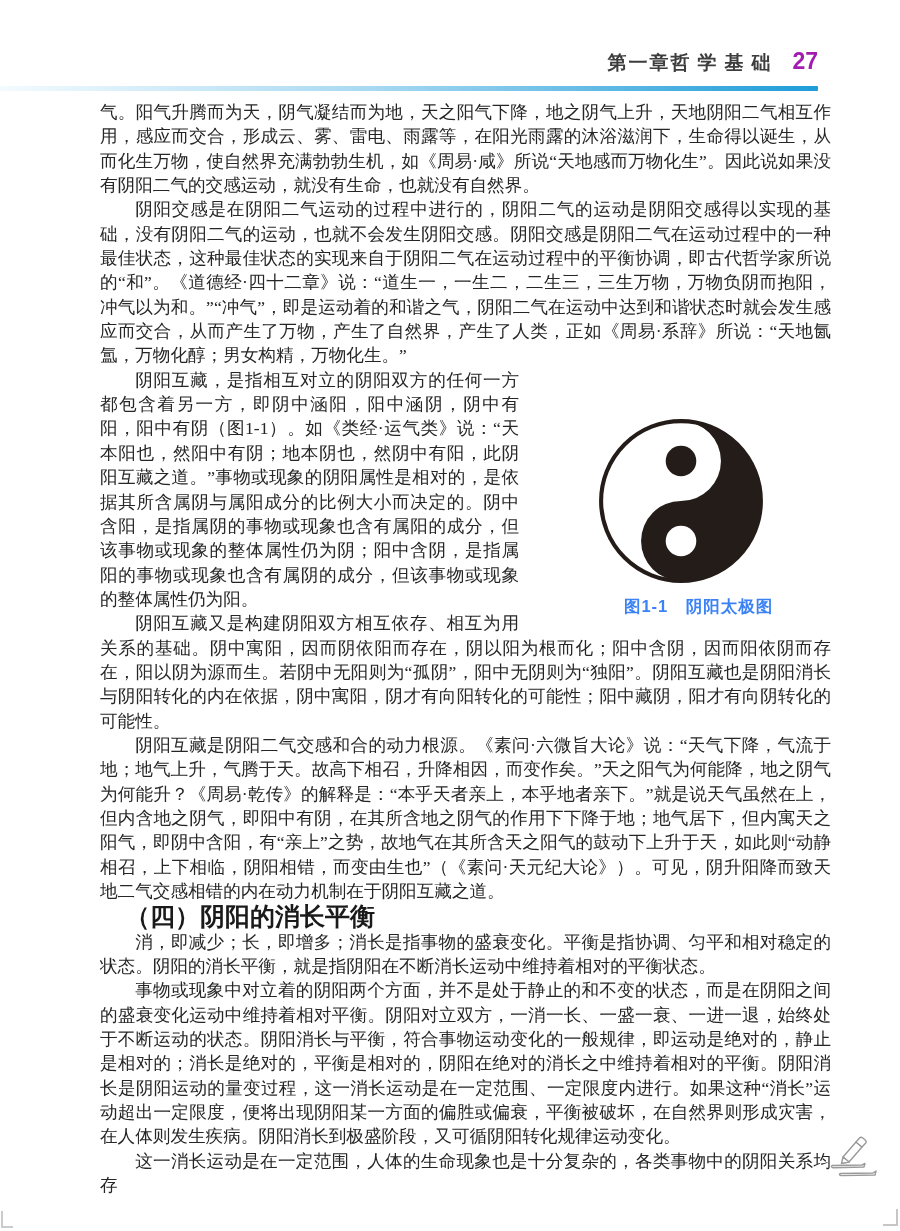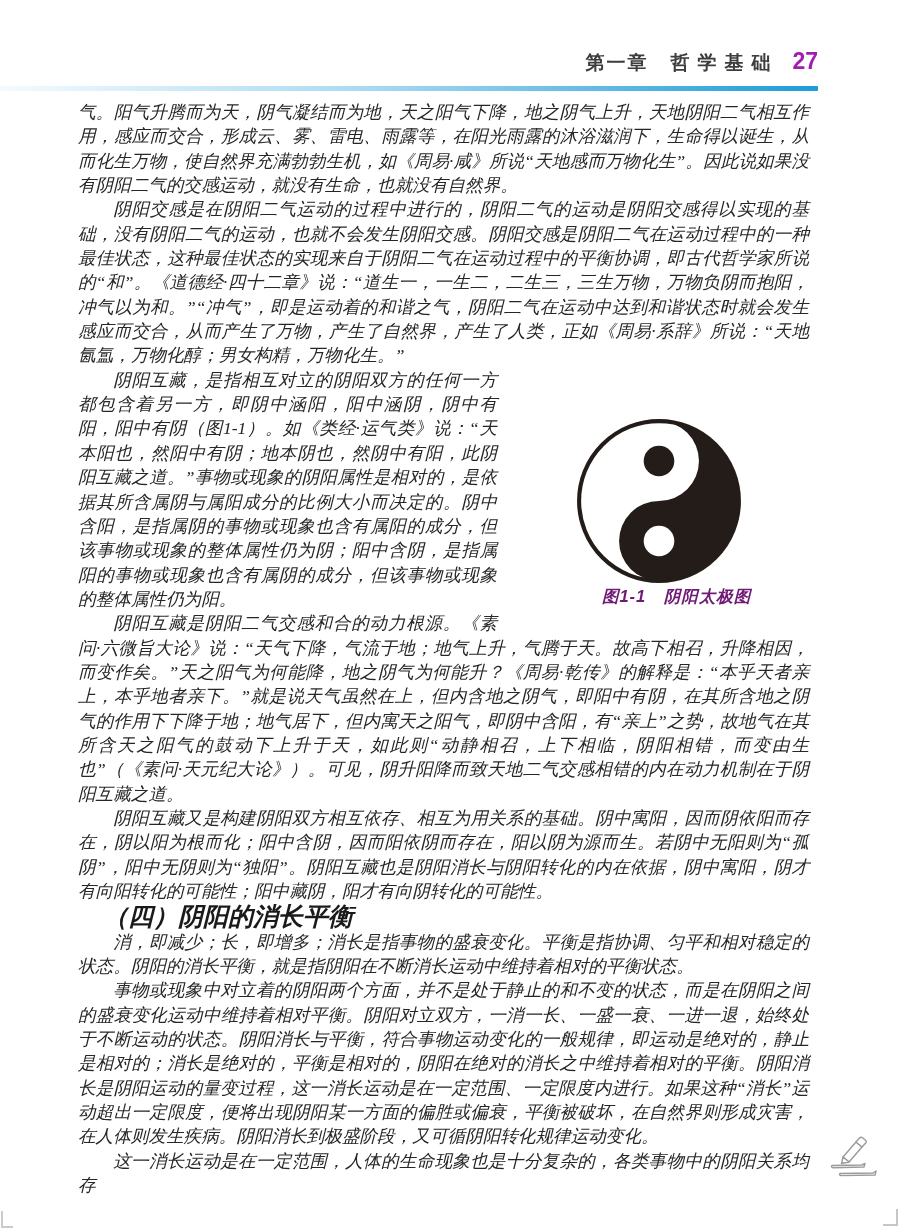--- a/index.html
+++ b/index.html
@@ -10,58 +10,57 @@
   }
   .page{position:absolute;inset:0;}
 
   
   .running-head{
     position:absolute;top:48px;left:0;width:818px;
     text-align:right;white-space:nowrap;
     font-family:"Liberation Sans","DejaVu Sans",sans-serif;
     color:#3d3d3d;font-size:19px;font-weight:600;
   }
-  .running-head .chapter{letter-spacing:2px;margin-right:22px;}
+  .running-head .chapter{letter-spacing:2px;margin-right:0;}
   .running-head .chapter-title{letter-spacing:8px;}
   .running-head .page-number{
     color:#a21caf;font-size:23px;font-weight:700;margin-left:14px;letter-spacing:0;
   }
   .head-rule{
     position:absolute;top:86px;left:0;width:818px;height:5px;
     background:linear-gradient(90deg,#f4fbfe 0%,#a8d9f2 45%,#1e9cd8 100%);
     border-radius:1px;
   }
 
   
   .content{
-    position:absolute;top:100px;left:78px;width:731px;
+    position:absolute;top:100px;left:100px;width:731px;
     font-size:17.6px;line-height:24.35px;text-align:justify;
     text-justify:inter-ideograph;
-    font-style:italic;
   }
   .content p{margin:0;padding:0;}
   .para{text-indent:2em;}
   .para-continue{text-indent:0;}
 
   .section-heading{
     font-family:"Liberation Sans","DejaVu Sans",sans-serif;
     font-weight:700;font-size:25px;color:#1a1a1a;
     text-indent:1em;margin:1px 0;line-height:24.35px;
   }
 
   
   .taiji-figure{
     float:right;width:300px;margin:48px 0 6px 12px;
     text-align:center;
   }
   .taiji-svg{display:block;margin:0 auto;width:170px;height:170px;}
   .fig-caption{
     font-family:"Liberation Sans","DejaVu Sans",sans-serif;
-    color:#701a75;font-weight:700;font-size:16.5px;
-    line-height:20px;letter-spacing:1px;
+    color:#3b82f6;font-weight:700;font-size:16.5px;
+    margin-top:10px;line-height:20px;letter-spacing:1px;
   }
   .fig-subcaption{
     font-size:15.5px;color:#2a2a2a;margin-top:5px;line-height:19px;
     white-space:nowrap;
   }
 
   
   .pencil-wrap{position:absolute;left:820px;top:1130px;width:62px;height:50px;}
 
   
@@ -91,22 +90,22 @@
           <circle cx="50" cy="50" r="47" fill="#ffffff" stroke="#241c19" stroke-width="2.4"></circle>
           <path d="M50,3 A47,47 0 0 1 50,97 A23.5,23.5 0 0 1 50,50 A23.5,23.5 0 0 0 50,3 Z" fill="#241c19"></path>
           <circle cx="50" cy="26.5" r="9" fill="#241c19"></circle>
           <circle cx="50" cy="73.5" r="9" fill="#ffffff"></circle>
         </svg>
         <span class="fig-caption" style="display:block">图1-1　阴阳太极图</span>
       </span>
       <span>阴阳互藏，是指相互对立的阴阳双方的任何一方都包含着另一方，即阴中涵阳，阳中涵阴，阴中有阳，阳中有阴（图1-1）。如《类经·运气类》说：“天本阳也，然阳中有阴；地本阴也，然阴中有阳，此阴阳互藏之道。”事物或现象的阴阳属性是相对的，是依据其所含属阴与属阳成分的比例大小而决定的。阴中含阳，是指属阴的事物或现象也含有属阳的成分，但该事物或现象的整体属性仍为阴；阳中含阴，是指属阳的事物或现象也含有属阴的成分，但该事物或现象的整体属性仍为阳。</span>
     </p>
 
+    <p class="para">阴阳互藏又是构建阴阳双方相互依存、相互为用关系的基础。阴中寓阳，因而阴依阳而存在，阴以阳为根而化；阳中含阴，因而阳依阴而存在，阳以阴为源而生。若阴中无阳则为“孤阴”，阳中无阴则为“独阳”。阴阳互藏也是阴阳消长与阴阳转化的内在依据，阴中寓阳，阴才有向阳转化的可能性；阳中藏阴，阳才有向阴转化的可能性。</p>
     <p class="para">阴阳互藏是阴阳二气交感和合的动力根源。《素问·六微旨大论》说：“天气下降，气流于地；地气上升，气腾于天。故高下相召，升降相因，而变作矣。”天之阳气为何能降，地之阴气为何能升？《周易·乾传》的解释是：“本乎天者亲上，本乎地者亲下。”就是说天气虽然在上，但内含地之阴气，即阳中有阴，在其所含地之阴气的作用下下降于地；地气居下，但内寓天之阳气，即阴中含阳，有“亲上”之势，故地气在其所含天之阳气的鼓动下上升于天，如此则“动静相召，上下相临，阴阳相错，而变由生也”（《素问·天元纪大论》）。可见，阴升阳降而致天地二气交感相错的内在动力机制在于阴阳互藏之道。</p>
-    <p class="para">阴阳互藏又是构建阴阳双方相互依存、相互为用关系的基础。阴中寓阳，因而阴依阳而存在，阴以阳为根而化；阳中含阴，因而阳依阴而存在，阳以阴为源而生。若阴中无阳则为“孤阴”，阳中无阴则为“独阳”。阴阳互藏也是阴阳消长与阴阳转化的内在依据，阴中寓阳，阴才有向阳转化的可能性；阳中藏阴，阳才有向阴转化的可能性。</p>
 
     <h3 class="section-heading">（四）阴阳的消长平衡</h3>
 
     <p class="para">消，即减少；长，即增多；消长是指事物的盛衰变化。平衡是指协调、匀平和相对稳定的状态。阴阳的消长平衡，就是指阴阳在不断消长运动中维持着相对的平衡状态。</p>
     <p class="para">事物或现象中对立着的阴阳两个方面，并不是处于静止的和不变的状态，而是在阴阳之间的盛衰变化运动中维持着相对平衡。阴阳对立双方，一消一长、一盛一衰、一进一退，始终处于不断运动的状态。阴阳消长与平衡，符合事物运动变化的一般规律，即运动是绝对的，静止是相对的；消长是绝对的，平衡是相对的，阴阳在绝对的消长之中维持着相对的平衡。阴阳消长是阴阳运动的量变过程，这一消长运动是在一定范围、一定限度内进行。如果这种“消长”运动超出一定限度，便将出现阴阳某一方面的偏胜或偏衰，平衡被破坏，在自然界则形成灾害，在人体则发生疾病。阴阳消长到极盛阶段，又可循阴阳转化规律运动变化。</p>
     <p class="para">这一消长运动是在一定范围，人体的生命现象也是十分复杂的，各类事物中的阴阳关系均存</p>
   </div>
 
   <div class="pencil-wrap">
     <svg viewBox="0 0 62 50" width="62" height="50" xmlns="http://www.w3.org/2000/svg" fill="none" stroke="#9a9a9a" stroke-width="1.4" stroke-linejoin="round">

